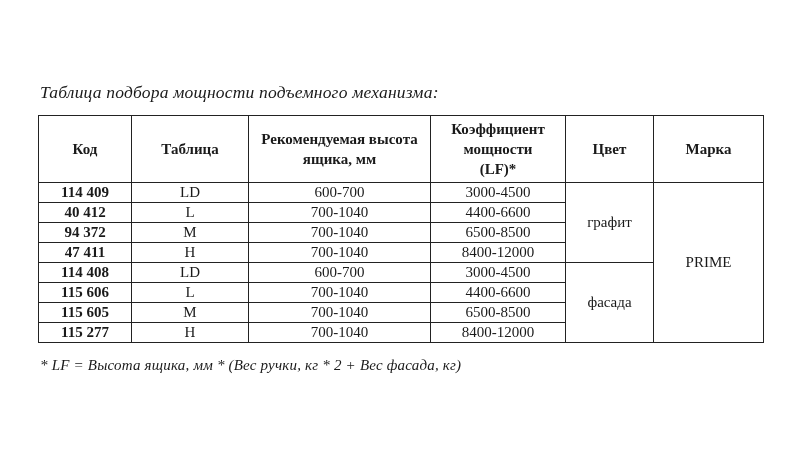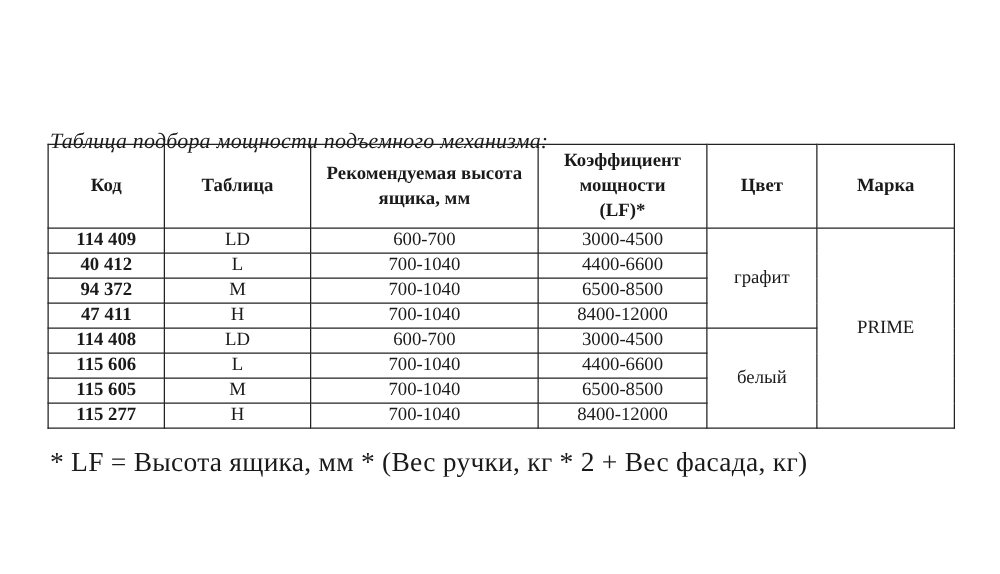--- a/index.html
+++ b/index.html
@@ -17,21 +17,20 @@
     overflow: hidden;
   }
   .doc-title {
     position: absolute;
     left: 40px;
     top: 82px;
     font-style: italic;
     font-size: 17.5px;
     letter-spacing: 0.2px;
     white-space: nowrap;
-    margin-top: 20px;
   }
   table.power-table {
     position: absolute;
     left: 38px;
     top: 115px;
     width: 725px;
     border-collapse: collapse;
     table-layout: fixed;
     font-size: 15px;
   }
@@ -59,21 +58,22 @@
   .th-narrow {
     max-width: 108px;
   }
   .cell-code {
     font-weight: bold;
   }
   .doc-footnote {
     position: absolute;
     left: 40px;
     top: 357px;
-    font-size: 22px;
+    font-style: italic;
+    font-size: 15px;
     letter-spacing: 0.2px;
     white-space: nowrap;
   }
 </style>
 </head>
 <body>
 
 <div class="page">
 
   <div class="doc-title">Таблица подбора мощности подъемного механизма:</div>
@@ -122,21 +122,21 @@
         <td class="cell-code">47 411</td>
         <td>H</td>
         <td>700-1040</td>
         <td>8400-12000</td>
       </tr>
       <tr>
         <td class="cell-code">114 408</td>
         <td>LD</td>
         <td>600-700</td>
         <td>3000-4500</td>
-        <td rowspan="4">белый</td>
+        <td rowspan="4">фасада</td>
       </tr>
       <tr>
         <td class="cell-code">115 606</td>
         <td>L</td>
         <td>700-1040</td>
         <td>4400-6600</td>
       </tr>
       <tr>
         <td class="cell-code">115 605</td>
         <td>M</td>

